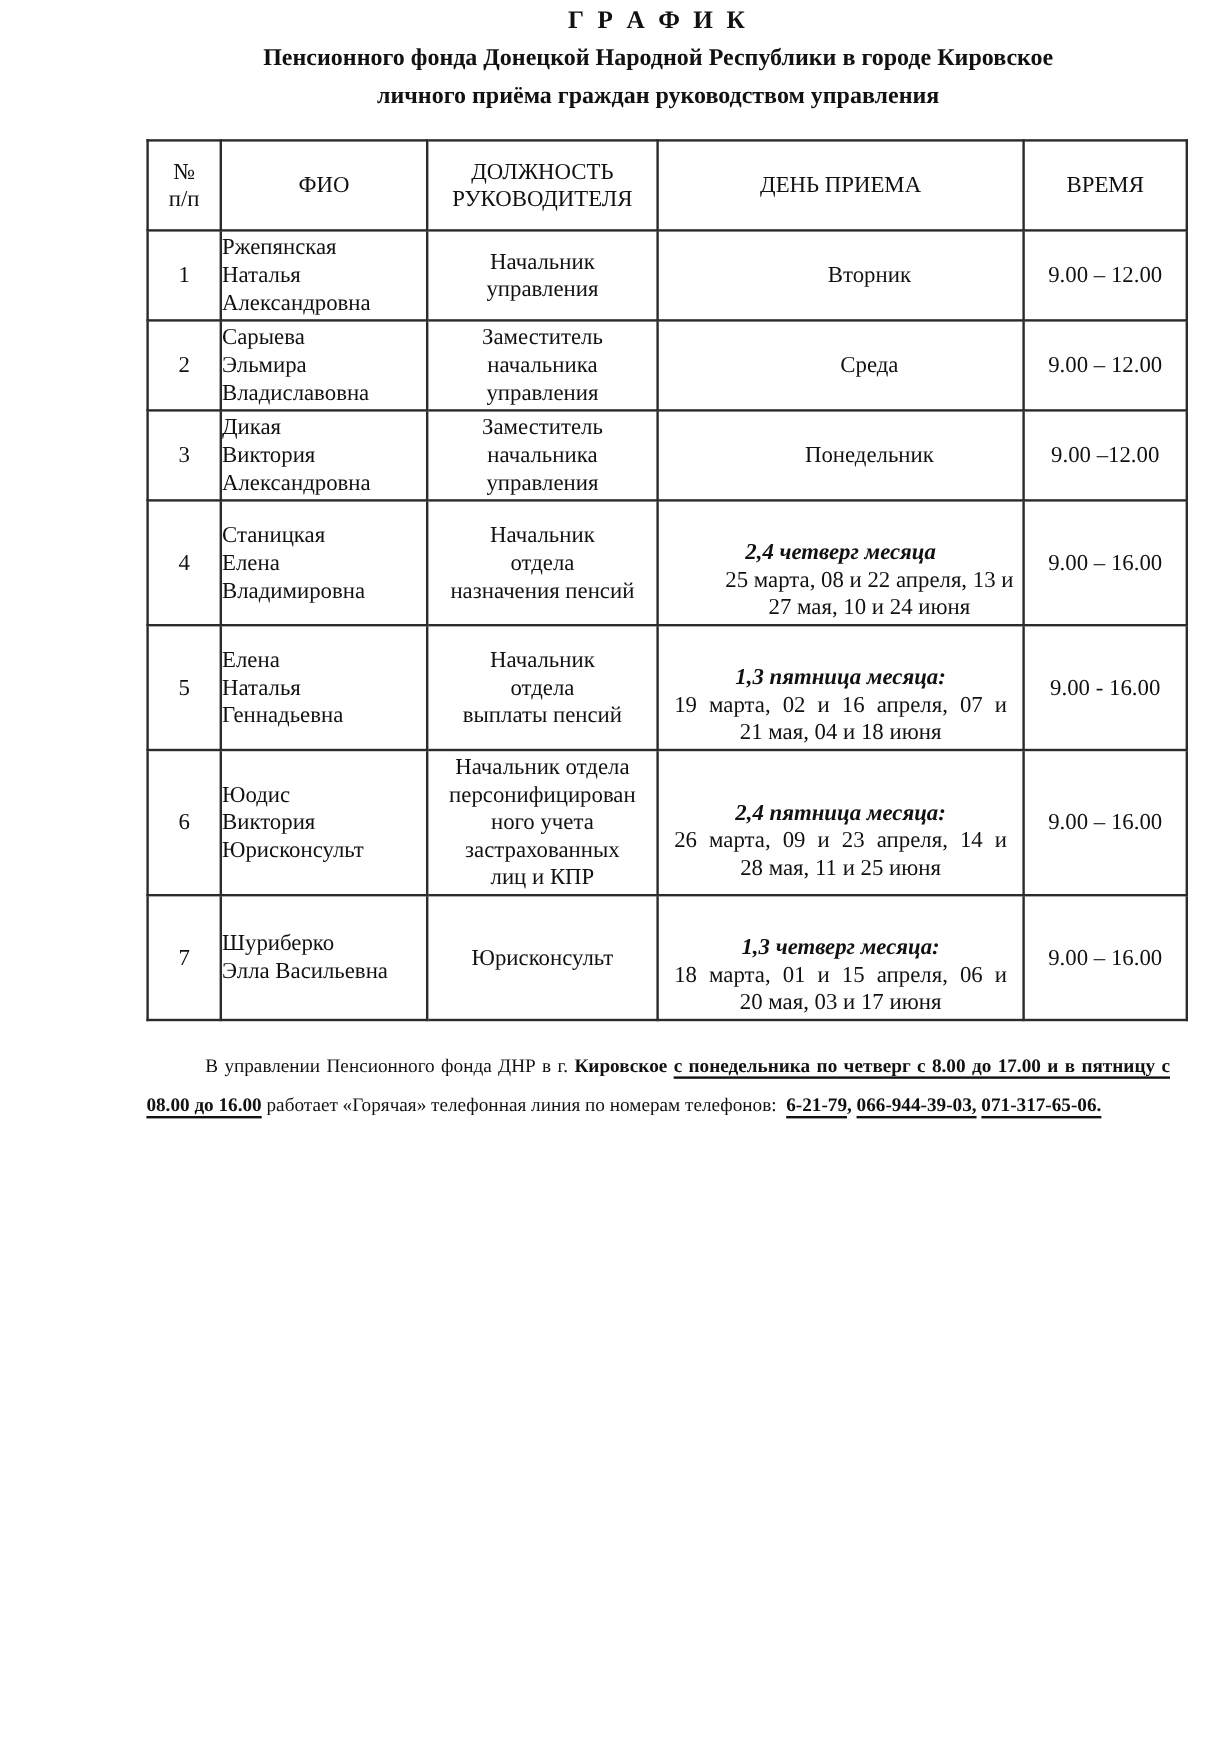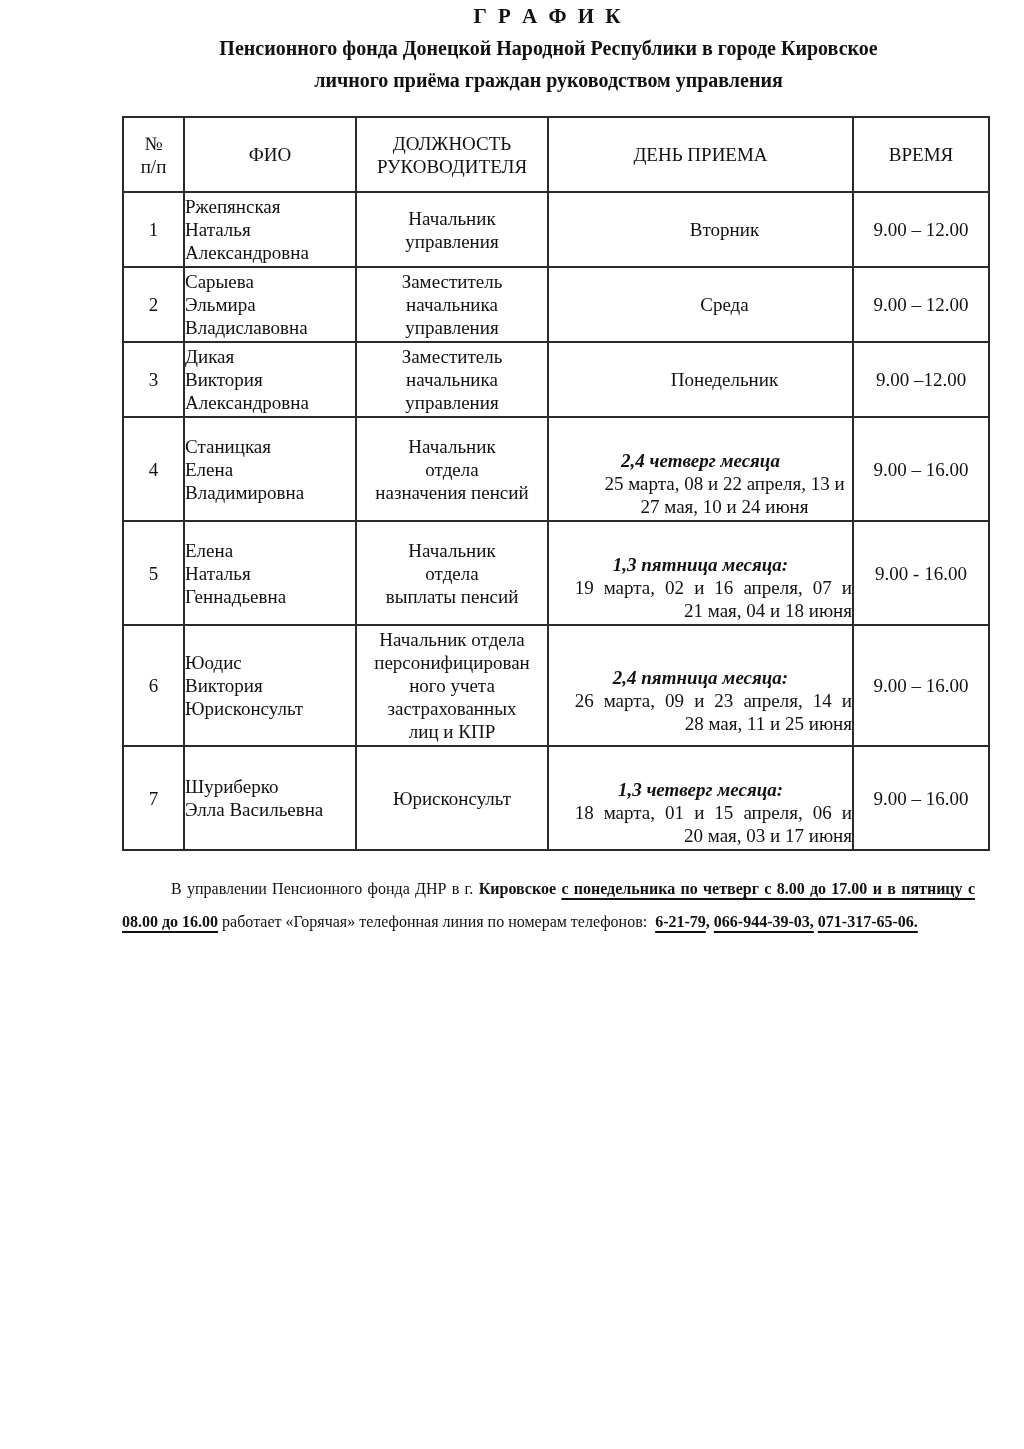--- a/index.html
+++ b/index.html
@@ -54,21 +54,21 @@
   td.c-pos  { text-align: center; }
   td.c-day  { padding-left: 9px; padding-right: 9px; }
   td.c-time { text-align: center; }
   .day-heading {
     text-align: center;
     font-weight: bold;
     font-style: italic;
     margin-top: 29px;
   }
   .day-line.center { text-align: center; margin-left: 48px; }
-  .day-line.justify { text-align: right; word-spacing: 0.28em; }
+  .day-line.justify { text-align: center; word-spacing: 0.28em; }
   .day-line.justify.last { word-spacing: normal; }
   
   .footer-par {
     margin: 21px 13px 0 0;
     width: 853px;
     font-size: 16px;
     line-height: 33px;
     text-align: justify;
     text-indent: 49px;
   }

